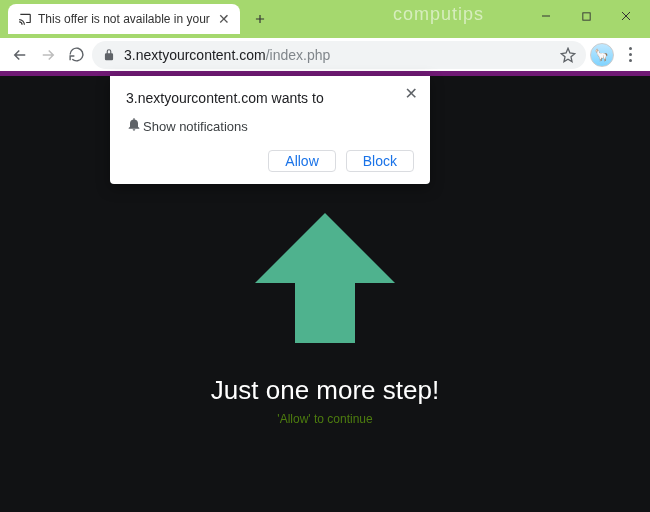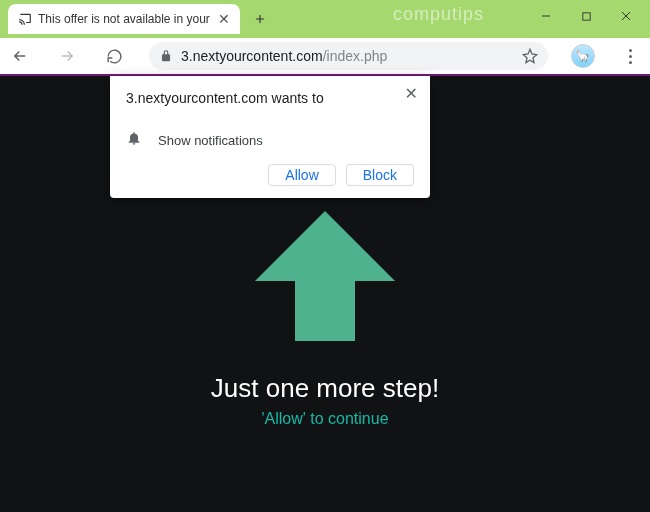--- a/index.html
+++ b/index.html
@@ -10,42 +10,42 @@
   .tab { background: #fff; height: 30px; margin-left: 8px; border-radius: 8px 8px 0 0; display: flex; align-items: center; padding: 0 8px 0 10px; min-width: 230px; gap: 6px; position: relative; }
   .tab .favicon { width: 14px; height: 14px; display:flex; align-items:center; justify-content:center; }
   .tab-title { font-size: 12px; color: #333; white-space: nowrap; overflow: hidden; text-overflow: ellipsis; flex: 1; }
   .tab-close { font-size: 14px; color: #555; cursor: pointer; padding: 0 2px; }
   .newtab { width: 28px; height: 28px; display:flex; align-items:center; justify-content:center; margin-left:6px; margin-bottom:1px; border-radius:50%; cursor:pointer; }
   .win-controls { position:absolute; right:6px; top:4px; display:flex; gap:4px; }
   .win-btn { width: 36px; height: 24px; display:flex; align-items:center; justify-content:center; cursor:pointer; }
   .watermark { position:absolute; right: 166px; top: 4px; color: rgba(255,255,255,0.55); font-size: 18px; letter-spacing: 1px; font-weight:400; }
 
   
-  .toolbar { height: 38px; background: #fff; border-bottom: 2px solid #701a75; display:flex; align-items:center; padding: 0 8px; gap: 23px; }
+  .toolbar { height: 38px; background: #fff; border-bottom: 5px solid #701a75; display:flex; align-items:center; padding: 0 8px; gap: 4px; }
   .tool-icon { width: 24px; height: 24px; display:flex; align-items:center; justify-content:center; color:#5f6368; cursor:pointer; border-radius:50%; }
   .tool-icon.disabled { color: #bdbdbd; cursor: default; }
   .addressbar { flex:1; height: 28px; background:#f1f3f4; border-radius: 14px; display:flex; align-items:center; padding: 0 10px; gap:8px; }
   .lock { color:#5f6368; display:flex; }
   .url { font-size: 14px; color:#202124; flex:1; white-space:nowrap; overflow:hidden; }
   .url .muted { color:#80868b; }
   .star { color:#5f6368; display:flex; cursor:pointer; }
   .avatar { width:24px; height:24px; border-radius:50%; background: linear-gradient(#bfe8ff,#7fd3ff); border:1px solid #ccc; display:flex; align-items:center; justify-content:center; font-size:12px; }
   .menu-dots { display:flex; flex-direction:column; gap:3px; align-items:center; justify-content:center; width:24px; height:24px; cursor:pointer; }
   .menu-dots span { width:3px; height:3px; background:#5f6368; border-radius:50%; }
 
   
   .content { position:relative; height: calc(512px - 38px - 38px); background:#111214; display:flex; flex-direction:column; align-items:center; justify-content:center; }
   .arrow { margin-top: 40px; }
   .headline { color:#fff; font-size: 26px; font-weight:400; margin-top: 18px; }
-  .subline { color:#14b8a6; font-size: 16px; margin-top: 6px; }
+  .subline { color:#4d7c0f; font-size: 12px; margin-top: 6px; }
 
   
   .popup { position:absolute; top:0; left:110px; width:320px; background:#fff; border-radius: 0 0 4px 4px; box-shadow: 0 4px 14px rgba(0,0,0,0.35); padding: 14px 16px 12px 16px; z-index:10; }
-  .popup-title { font-size:14px; color:#202124; margin-bottom:24px; }
-  .popup-row { display:flex; align-items:center; gap:16px; margin-bottom:14px; }
+  .popup-title { font-size:14px; color:#202124; margin-bottom:10px; }
+  .popup-row { display:flex; align-items:center; gap:1px; margin-bottom:14px; }
   .popup-row .bell { color:#5f6368; }
   .popup-row-text { font-size:13px; color:#3c4043; }
   .popup-close { position:absolute; top:10px; right:12px; cursor:pointer; color:#5f6368; font-size:16px; line-height:1; }
   .popup-actions { display:flex; gap:10px; justify-content:flex-end; }
   .pbtn { border:1px solid #dadce0; background:#fff; color:#1a73e8; font-size:14px; padding:2px 16px; border-radius:4px; cursor:pointer; }
 </style>
 </head>
 <body>
 
 <div class="titlebar">

